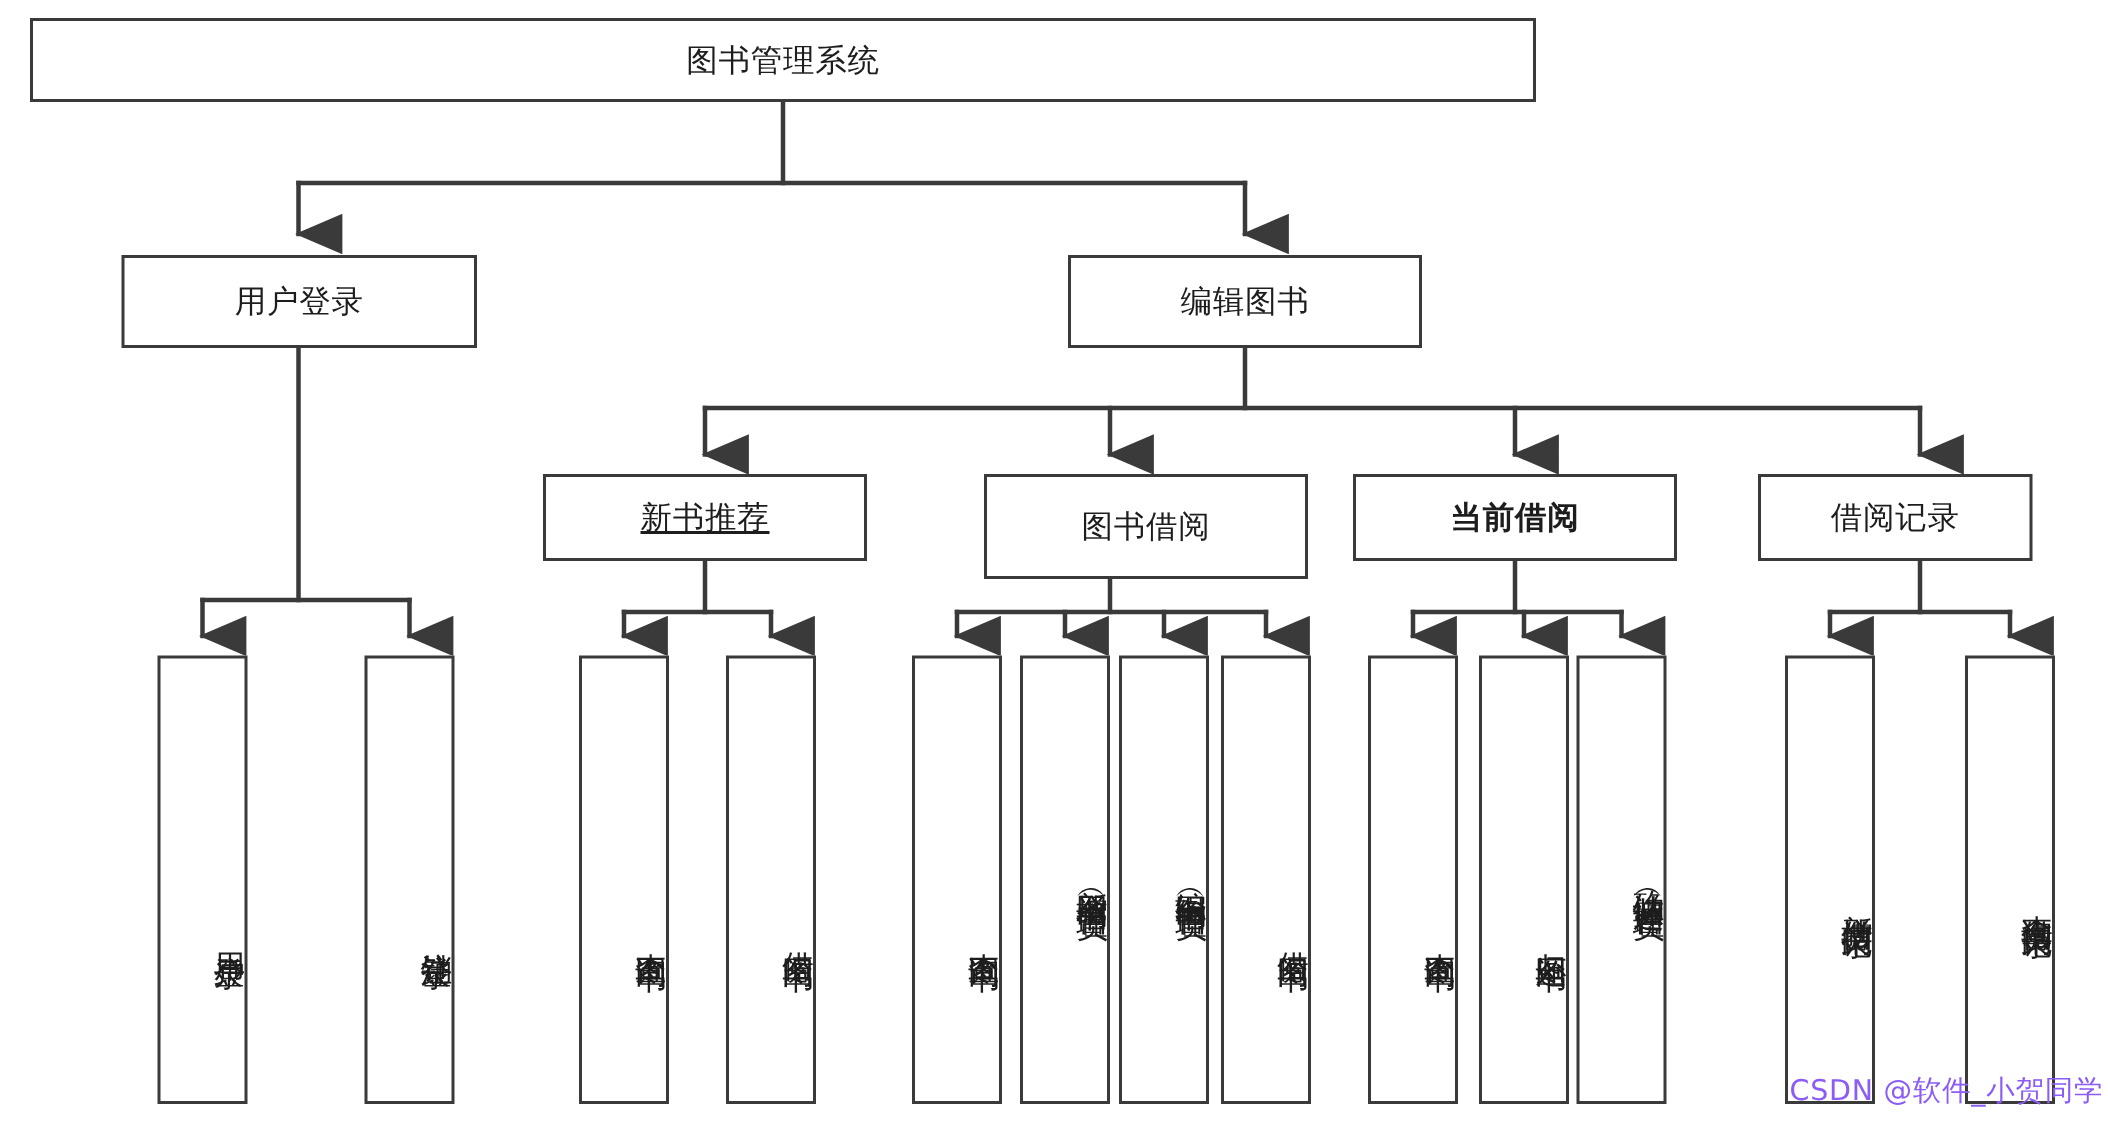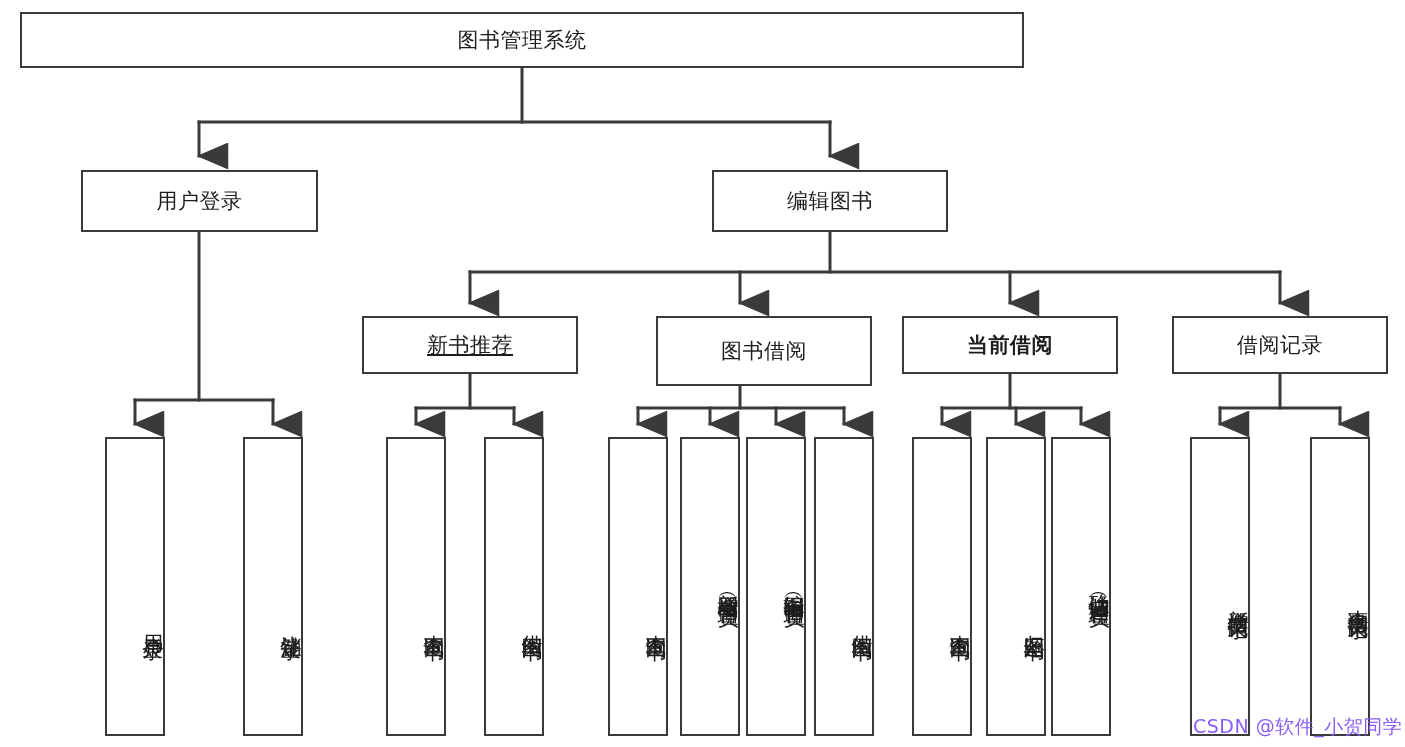--- a/index.html
+++ b/index.html
@@ -137,21 +137,21 @@
 
   <div class="node horiz" style="left:362px; top:316px; width:216px; height:58px;text-decoration:underline;">
     <span>新书推荐</span>
   </div>
   <div class="node horiz" style="left:632px; top:316px; width:216px; height:70px;margin-left:24px;">
     <span>图书借阅</span>
   </div>
   <div class="node horiz" style="left:902px; top:316px; width:216px; height:58px;font-weight:bold;">
     <span>当前借阅</span>
   </div>
-  <div class="node horiz" style="left:1172px; top:316px; width:216px; height:58px;">
+  <div class="node horiz" style="left:1172px; top:316px; width:183px; height:58px;">
     <span>借阅记录</span>
   </div>
 
   <div class="node vert" style="left:105px; top:437px; width:60px; height:299px; padding-top:78px;">
     <span class="vlabel">用户登录</span>
   </div>
   <div class="node vert" style="left:243px; top:437px; width:60px; height:299px; padding-top:78px;">
     <span class="vlabel">注销登录</span>
   </div>
 

